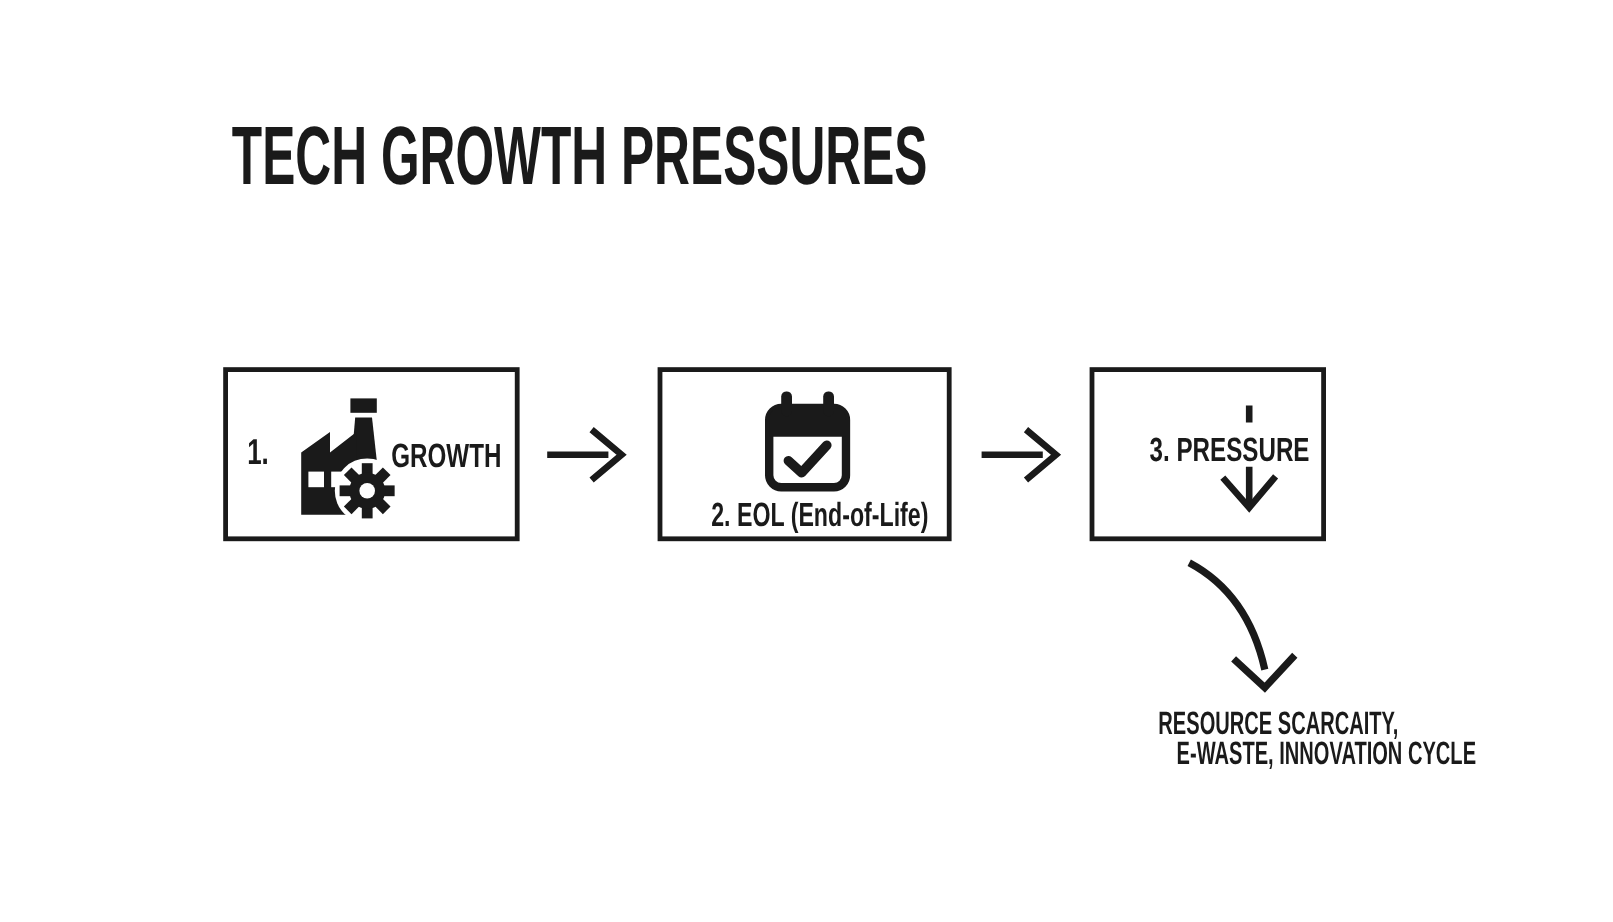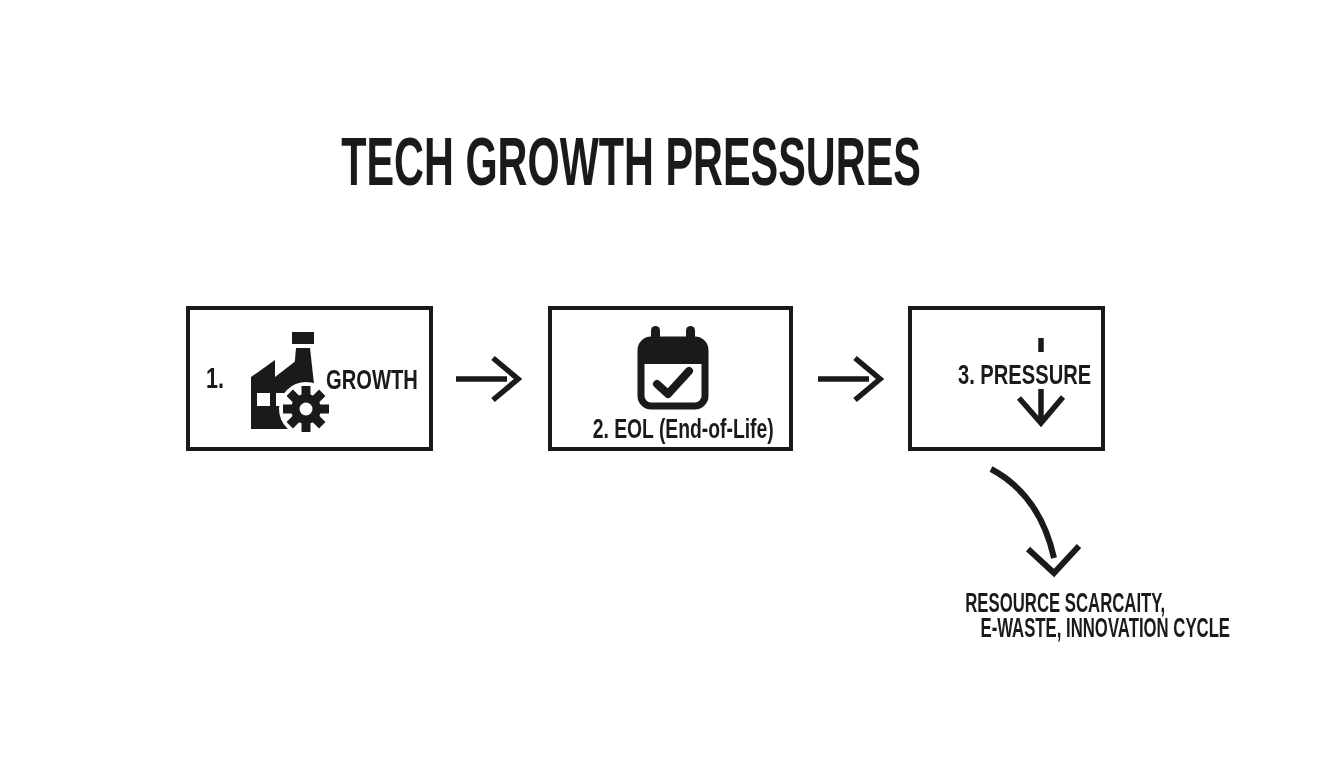--- a/index.html
+++ b/index.html
@@ -11,22 +11,21 @@
     background: #ffffff;
     overflow: hidden;
     font-family: "Liberation Sans", sans-serif;
     color: #1a1a1a;
   }
   .abs { position: absolute; }
 
   
   #title-wrap {
     left: 0; top: 90px; width: 1263px;
-    text-align: center;
-    margin-top: 32px;
+    text-align: left;
   }
   #title-wrap .cond {
     display: inline-block;
     font-size: 69px;
     font-weight: 700;
     letter-spacing: 0px;
     white-space: nowrap;
     transform: scaleX(0.60);
     transform-origin: center;
     color: #1a1a1a;

